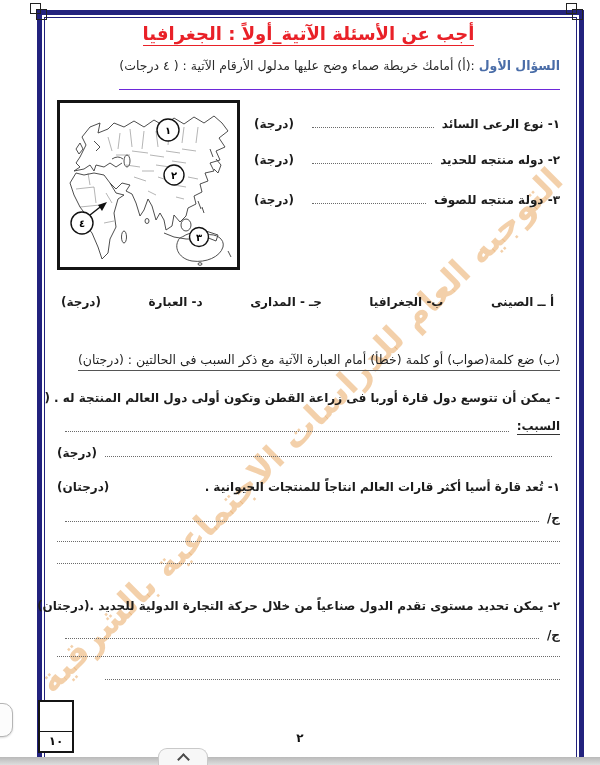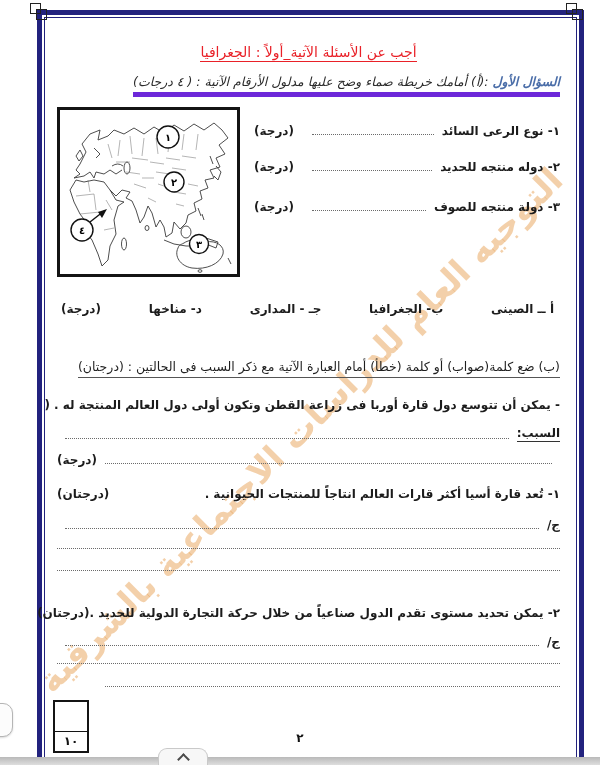--- a/index.html
+++ b/index.html
@@ -23,26 +23,26 @@
   
   .watermark { position:absolute; left:300px; top:430px; z-index:1;
                transform:translate(-50%,-50%) rotate(-45deg);
                font-size:34px; font-weight:bold; white-space:nowrap;
                color:rgba(226,144,52,0.42); letter-spacing:1px; pointer-events:none; }
 
   
   .content { position:absolute; left:45px; top:17px; width:531px; z-index:2;
              padding:0 16px 0 12px; color:#1c1c1c; font-size:12px; }
 
-  .exam-title { text-align:center; margin-top:27px; font-size:14px; font-weight:normal;
+  .exam-title { text-align:center; margin-top:6px; font-size:18px; font-weight:bold;
                 color:#e92128; }
   .exam-title span { border-bottom:1.5px solid #e92128; padding-bottom:1px; }
 
   .q1-header { margin-top:14px; font-size:12.5px; }
-  .q1-header .wrap { display:inline-block; border-bottom:5px solid #6d28d9; padding-bottom:3px; white-space:nowrap;font-style:italic; }
+  .q1-header .wrap { display:inline-block; border-bottom:1px solid #6d28d9; padding-bottom:16px; white-space:nowrap; }
   .q1-header .lbl { color:#4a6da8; font-weight:bold; }
   .q1-header .rest { color:#2b2b2b; }
 
   .map-row { margin-top:10px; display:flex; gap:14px; }
   .q-items { flex:1; display:flex; flex-direction:column; font-weight:bold; }
   .qitem { display:flex; align-items:flex-end; white-space:nowrap; height:18px; }
   .qitem .mark { margin-right:10px; }
   .qi-1 { margin-top:13px; } .qi-2 { margin-top:18px; } .qi-3 { margin-top:22px; }
   .item4 { margin-top:20px; white-space:nowrap; font-weight:bold; height:18px; }
 
@@ -75,21 +75,21 @@
   .c-item .spacer { flex:1; }
   .c-item2 { margin-top:31px; }
 
   .ans-row { margin-top:15px; display:flex; align-items:flex-end; height:16px; font-weight:bold; }
   .ans-row2 { margin-top:13px; }
 
   .ln1 { margin-top:16px; } .ln2 { margin-top:21px; }
   .ln3 { margin-top:14px; } .ln4 { margin-top:22px; margin-left:48px; }
 
   
-  .score-box { position:absolute; left:53px; top:700px; width:36px; height:53px;
+  .score-box { position:absolute; left:38px; top:700px; width:36px; height:53px;
                border:2px solid #141414; background:#fff; z-index:3;
                display:flex; flex-direction:column; }
   .score-box .cell-top { flex:1.5; border-bottom:1.5px solid #141414; }
   .score-box .cell-bottom { flex:1; display:flex; align-items:center; justify-content:center;
                font-weight:bold; font-size:12px; color:#111; }
 
   .page-number { position:absolute; left:0; right:0; top:731px; text-align:center;
                  font-weight:bold; font-size:12px; color:#111; z-index:3; }
 
   .bottom-strip { position:absolute; left:0; right:0; bottom:0; height:8px;
@@ -206,21 +206,21 @@
           <polygon points="47,99 38,102 42,108" fill="#111"></polygon>
         </g>
       </svg>
     </div>
   </div>
 
   <div class="options-row">
     <span>أ ــ الصينى</span>
     <span>ب- الجغرافيا</span>
     <span>جـ - المدارى</span>
-    <span>د- مناخها</span>
+    <span>د- العبارة</span>
     <span>(درجة)</span>
   </div>
 
   <div class="sec-header">(ب) ضع كلمة(صواب) أو كلمة (خطأ) أمام العبارة الآتية مع ذكر السبب فى الحالتين : (درجتان)</div>
 
   <div class="statement">
     <span>- يمكن أن تتوسع دول قارة أوربا فى زراعة القطن وتكون أولى دول العالم المنتجة له . (&nbsp;&nbsp;&nbsp;&nbsp;&nbsp;&nbsp;&nbsp;&nbsp;&nbsp;&nbsp;&nbsp;&nbsp;&nbsp;&nbsp;&nbsp;&nbsp;&nbsp;&nbsp;&nbsp;&nbsp;&nbsp;&nbsp;&nbsp;&nbsp;)</span>
     <span class="spacer"></span>
 
   </div>

